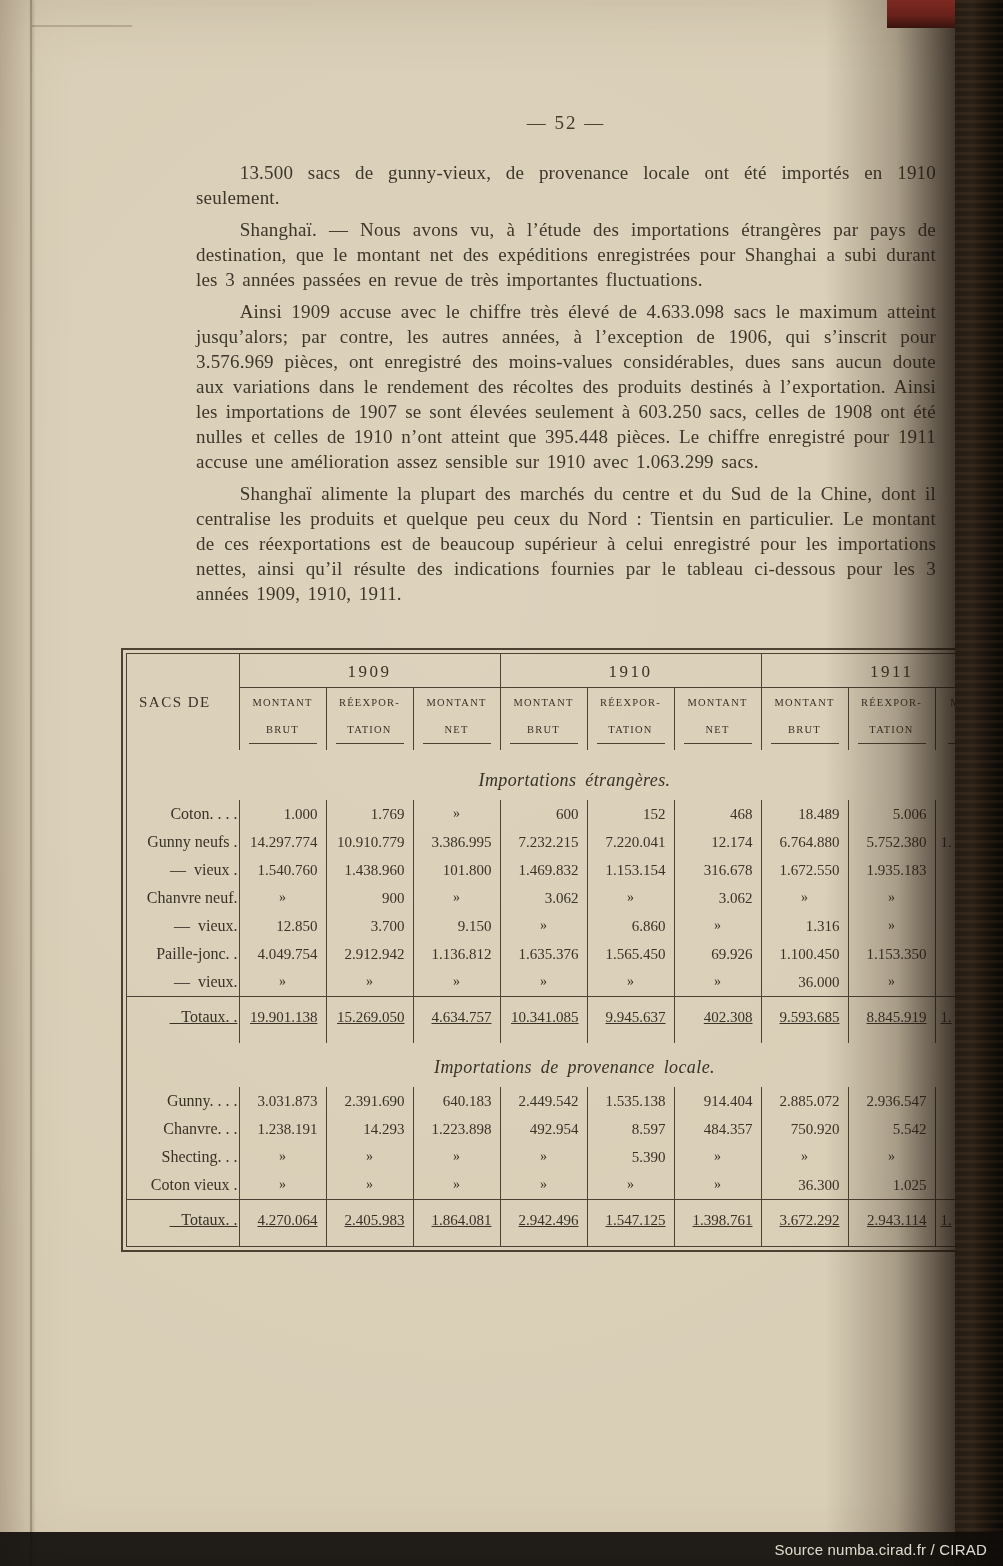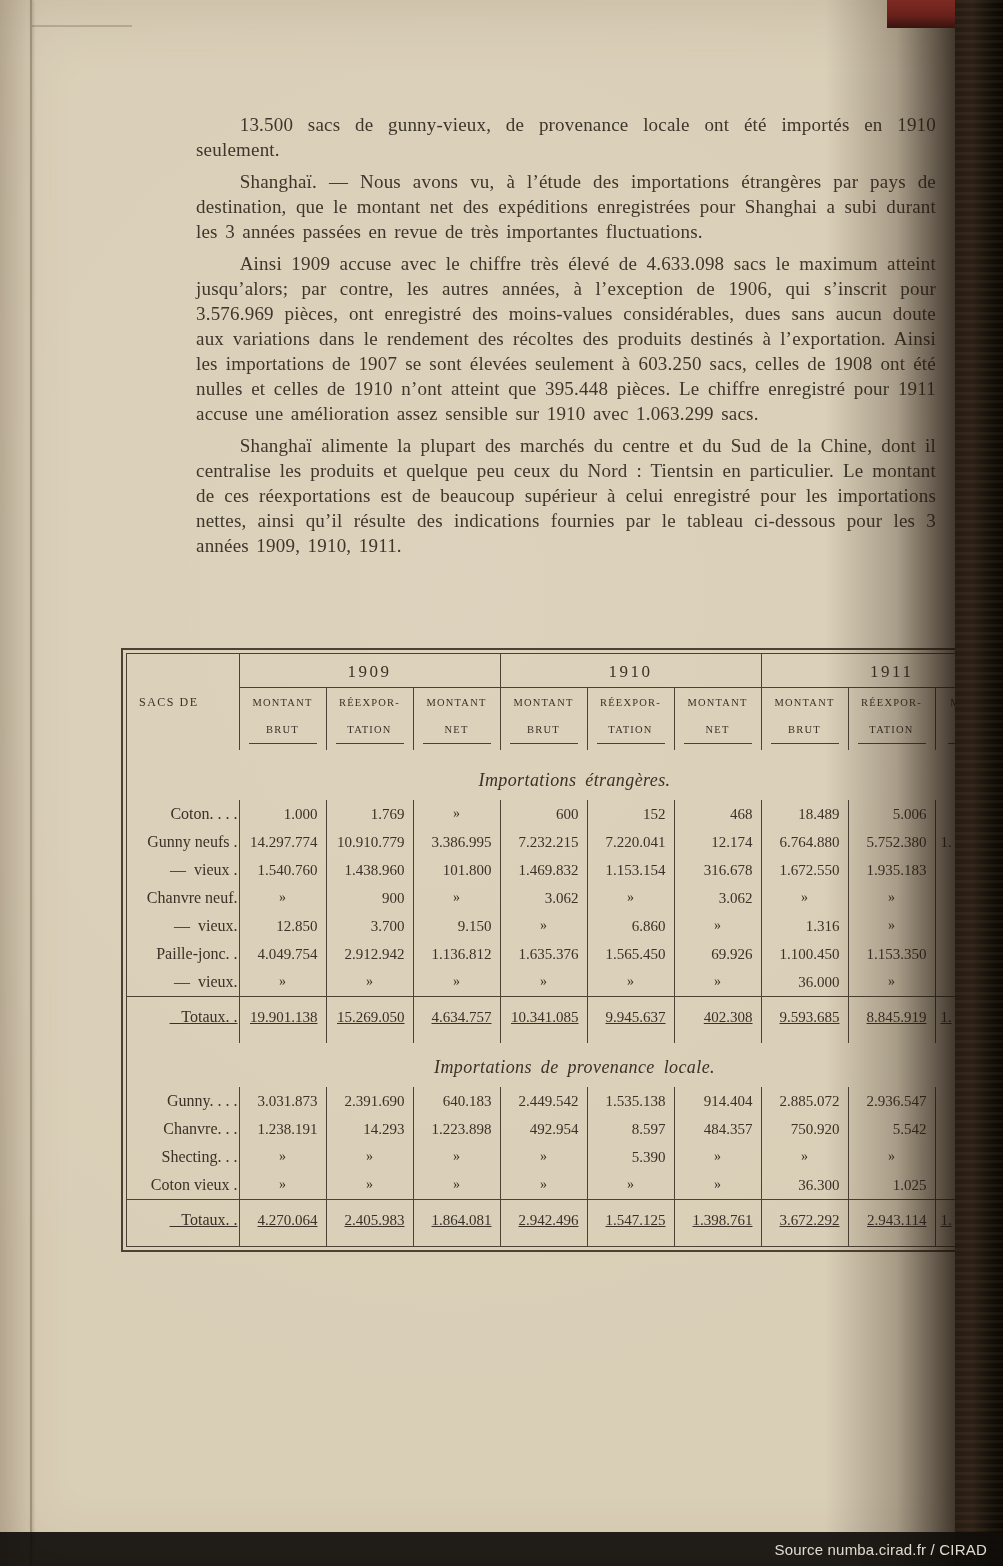--- a/index.html
+++ b/index.html
@@ -39,21 +39,21 @@
   .page-number { text-align:center; font-size:19px; letter-spacing:2px; margin:0 0 26px; color:#453c2f; }
   .para { margin:0 0 7px; font-size:19px; line-height:25px; text-align:justify;
     text-indent:2.3em; word-spacing:2.5px; letter-spacing:0.2px; }
   .lead { }
 
   .table-frame { position:absolute; left:121px; top:648px; width:836px;
     border:2px solid #4c4233; border-right:none; padding:3px 0 3px 3px; box-sizing:border-box; }
   .table-inner { border:1px solid #4c4233; border-right:none; overflow:hidden; }
   table { border-collapse:collapse; table-layout:fixed; width:895px; color:#3a3127; }
   th, td { font-weight:normal; }
-  .corner { font-size:12px; letter-spacing:1.5px; text-align:left; padding-left:12px;
+  .corner { font-size:15px; letter-spacing:1.5px; text-align:left; padding-left:12px;
     vertical-align:middle; border-right:1px solid #4c4233; }
   .vl { border-left:1px solid #4c4233; }
   .year { font-size:17px; letter-spacing:2.5px; text-align:center; padding:8px 0 5px;
     border-bottom:1px solid #4c4233; }
   .sub { font-size:10.5px; text-align:center; padding:8px 2px 6px; vertical-align:top; }
   .sub .l1, .sub .l2 { display:block; line-height:13px; letter-spacing:1.2px;text-align:center; }
   .sub .l2 { margin-top:14px; }
   .sub .hl { height:1px; background:#4c4233; margin:7px 7px 0 7px; }
   .sub.partial { text-align:left; padding-left:5px; }
   .title-cell { font-style:italic; font-size:18px; text-align:center;
@@ -67,20 +67,21 @@
 </style>
 </head>
 <body>
 
 <div class="canvas">
   <div class="paper">
     <div class="crease-left"></div>
     <div class="edge-top"></div>
 
     <div class="content">
+      <div class="page-number">— 52 —</div>
       <p class="para"><span class="lead"></span><span>13.500 sacs de gunny-vieux, de provenance locale ont été importés en 1910 seulement.</span></p>
       <p class="para"><span class="lead">Shanghaï.</span><span> — Nous avons vu, à l’étude des importations étrangères par pays de destination, que le montant net des expéditions enregistrées pour Shanghai a subi durant les 3 années passées en revue de très importantes fluctuations.</span></p>
       <p class="para"><span class="lead"></span><span>Ainsi 1909 accuse avec le chiffre très élevé de 4.633.098 sacs le maximum atteint jusqu’alors; par contre, les autres années, à l’exception de 1906, qui s’inscrit pour 3.576.969 pièces, ont enregistré des moins-values considérables, dues sans aucun doute aux variations dans le rendement des récoltes des produits destinés à l’exportation. Ainsi les importations de 1907 se sont élevées seulement à 603.250 sacs, celles de 1908 ont été nulles et celles de 1910 n’ont atteint que 395.448 pièces. Le chiffre enregistré pour 1911 accuse une amélioration assez sensible sur 1910 avec 1.063.299 sacs.</span></p>
       <p class="para"><span class="lead"></span><span>Shanghaï alimente la plupart des marchés du centre et du Sud de la Chine, dont il centralise les produits et quelque peu ceux du Nord : Tientsin en particulier. Le montant de ces réexportations est de beaucoup supérieur à celui enregistré pour les importations nettes, ainsi qu’il résulte des indications fournies par le tableau ci-dessous pour les 3 années 1909, 1910, 1911.</span></p>
     </div>
 
     <div class="table-frame">
       <div class="table-inner">
         <table id="tbl">
             <colgroup>

